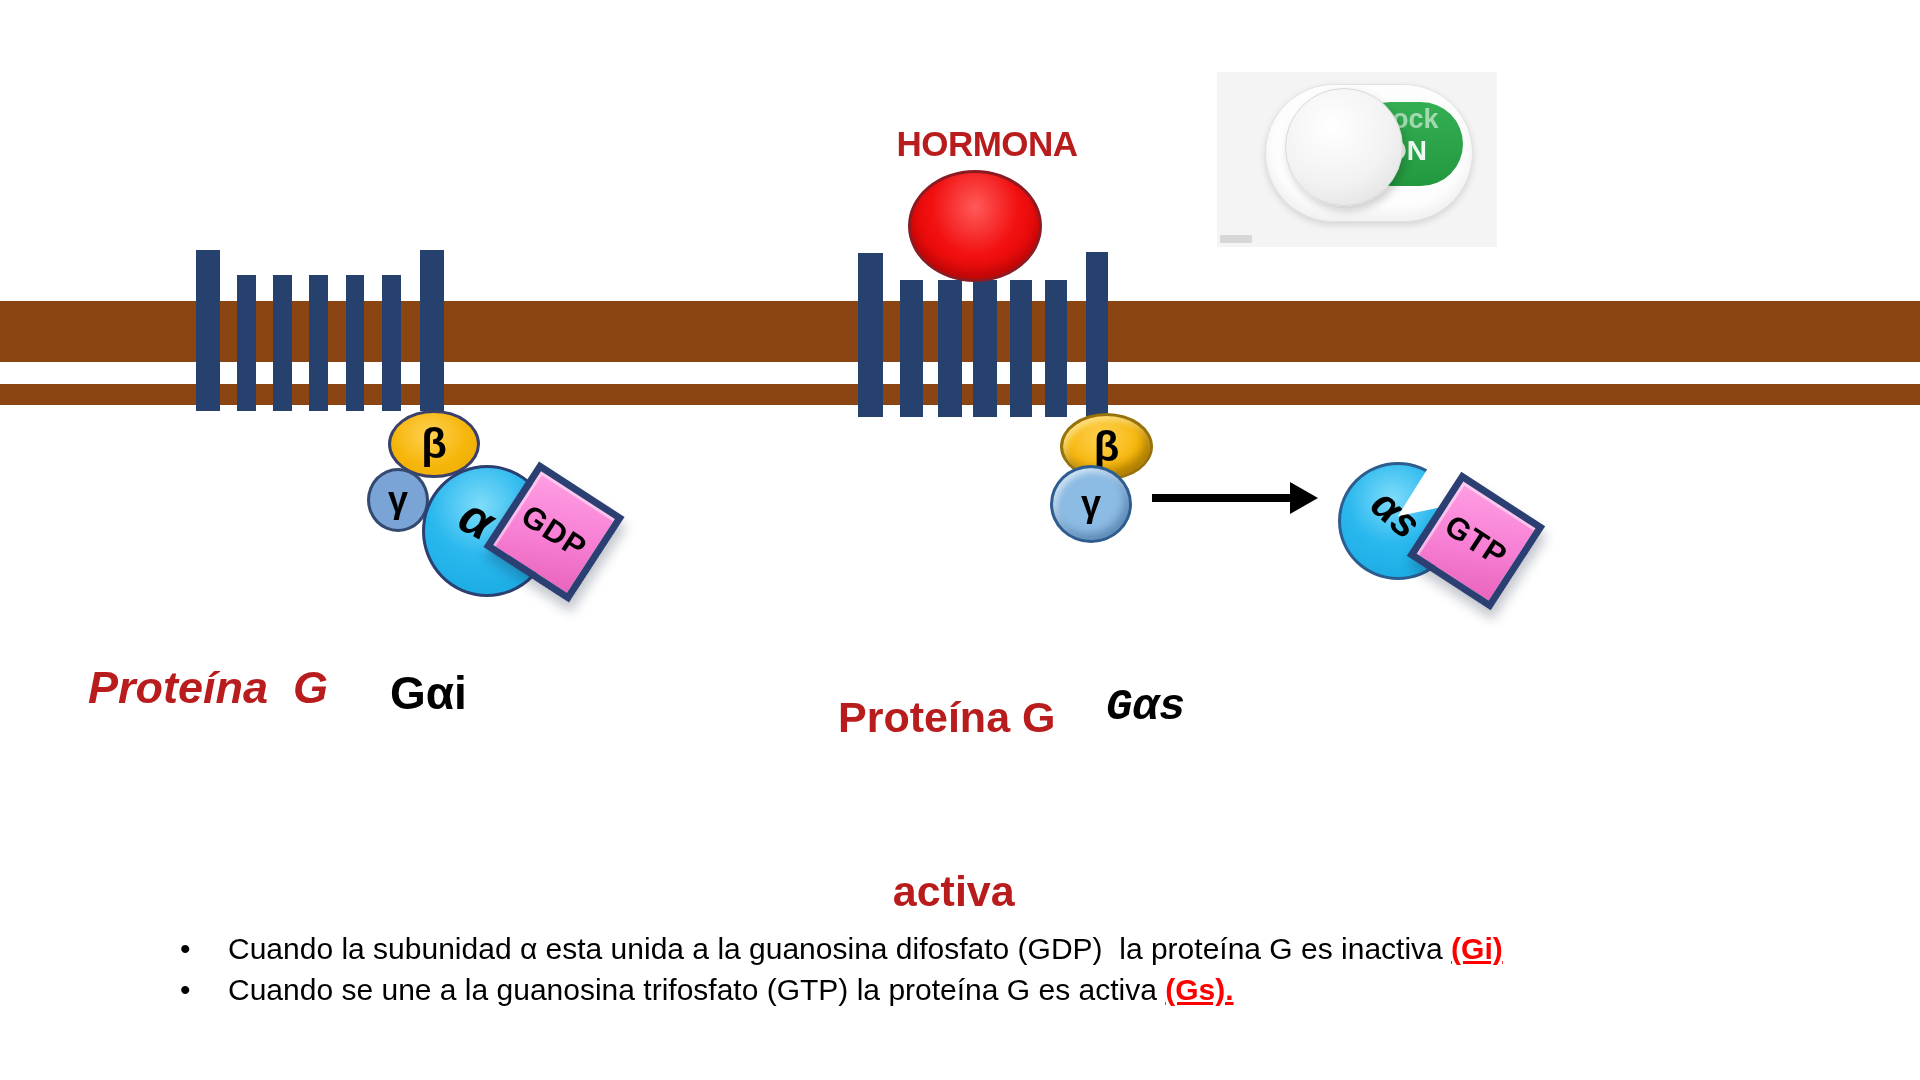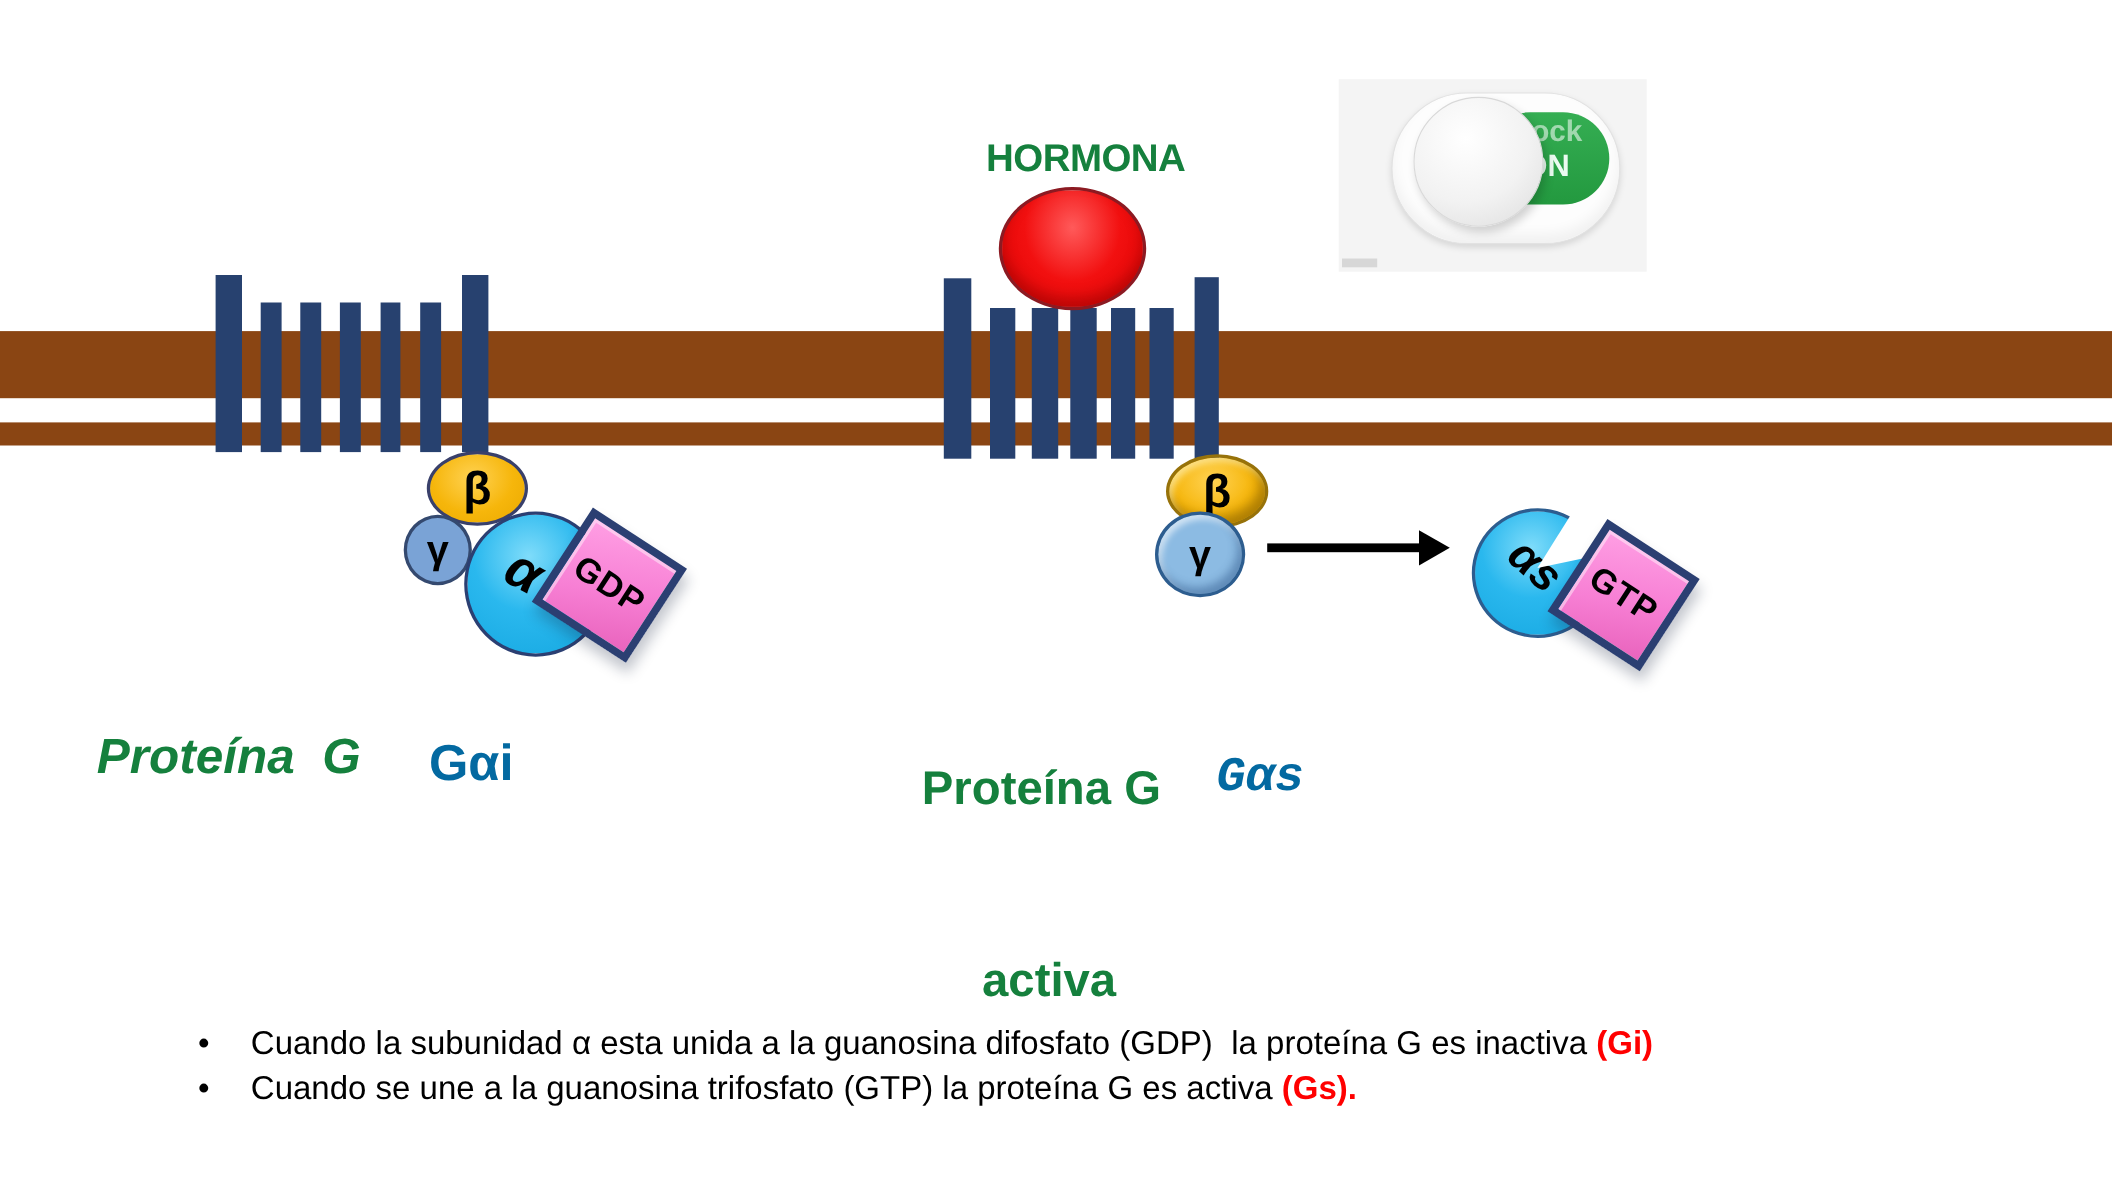--- a/index.html
+++ b/index.html
@@ -28,26 +28,26 @@
              background:linear-gradient(155deg, #ff9fe4 0%, #f77fd4 55%, #e964bd 100%);
              border:7px solid #2B3F72; transform:rotate(33deg);
              box-shadow:inset 3px 3px 0 rgba(255,255,255,0.45), 7px 7px 12px rgba(20,30,60,0.25); }
   .diamond span { font-weight:bold; font-size:31px; color:#000; letter-spacing:1px; }
 
   .hormone { position:absolute; left:908px; top:170px; width:134px; height:112px; border-radius:50%;
              background:radial-gradient(ellipse at 50% 32%, #ff5a5a 0%, #f21010 48%, #dd0202 100%);
              border:3px solid #8C1A22; box-shadow:inset 0 -8px 12px rgba(120,0,0,0.4); }
 
   
-  .lbl { position:absolute; color:#15803d; }
+  .lbl { position:absolute; color:#b91c1c; }
   .hormona { left:892px; top:124px; width:190px; text-align:center; font-weight:bold; font-size:35px; letter-spacing:-0.5px; }
   .state-left { left:88px; top:545px; font-weight:bold; font-style:italic; font-size:45px; line-height:57px; white-space:pre; }
   .state-center { left:838px; top:572px; font-weight:bold; font-size:43px; line-height:58px; white-space:pre; }
   .state-center .line2 { padding-left:14px;text-align:center; }
-  .subtype { position:absolute; color:#0369a1; font-weight:bold; font-size:46px; }
+  .subtype { position:absolute; color:#000000; font-weight:bold; font-size:46px; }
   .gai { left:390px; top:666px; }
   .gas { left:1106px; top:682px; font-style:italic; font-size:44px;font-family:Liberation Mono, monospace; }
 
   
   .arrow-shaft { position:absolute; left:1152px; top:494px; width:142px; height:8px; background:#000; }
   .arrow-head { position:absolute; left:1290px; top:482px; width:0; height:0;
                 border-top:16px solid transparent; border-bottom:16px solid transparent; border-left:28px solid #000; }
 
   .notch { position:absolute; left:1396px; top:445px; width:85px; height:75px; background:#ffffff;
            clip-path:polygon(2% 95%, 53% 3%, 95% 73%); }
@@ -64,21 +64,21 @@
   .toggle-knob { position:absolute; left:68px; top:16px; width:118px; height:118px; border-radius:50%;
                  background:radial-gradient(circle at 40% 32%, #ffffff 0%, #f2f2f2 55%, #dcdcdc 100%);
                  border:1px solid #d8d8d8; box-shadow:3px 5px 9px rgba(0,0,0,0.18); }
   .toggle-strip { position:absolute; left:3px; top:163px; width:32px; height:8px; background:#d7d7d7; }
 
   
   .bullets { position:absolute; left:180px; top:928px; width:1500px; font-size:30px; color:#000; }
   .bullet-row { display:flex; line-height:41px; }
   .bullet-dot { width:48px; flex:0 0 48px; }
   .b-pre { white-space:pre-wrap; }
-  .b-red { color:#FF0000; font-weight:bold; white-space:pre; }
+  .b-red { color:#FF0000; font-weight:bold; white-space:pre;text-decoration:underline; }
 </style>
 </head>
 <body>
 
 <div class="slide">
 
   <div class="membrane outer"></div>
   <div class="membrane inner"></div>
 
   <div>

